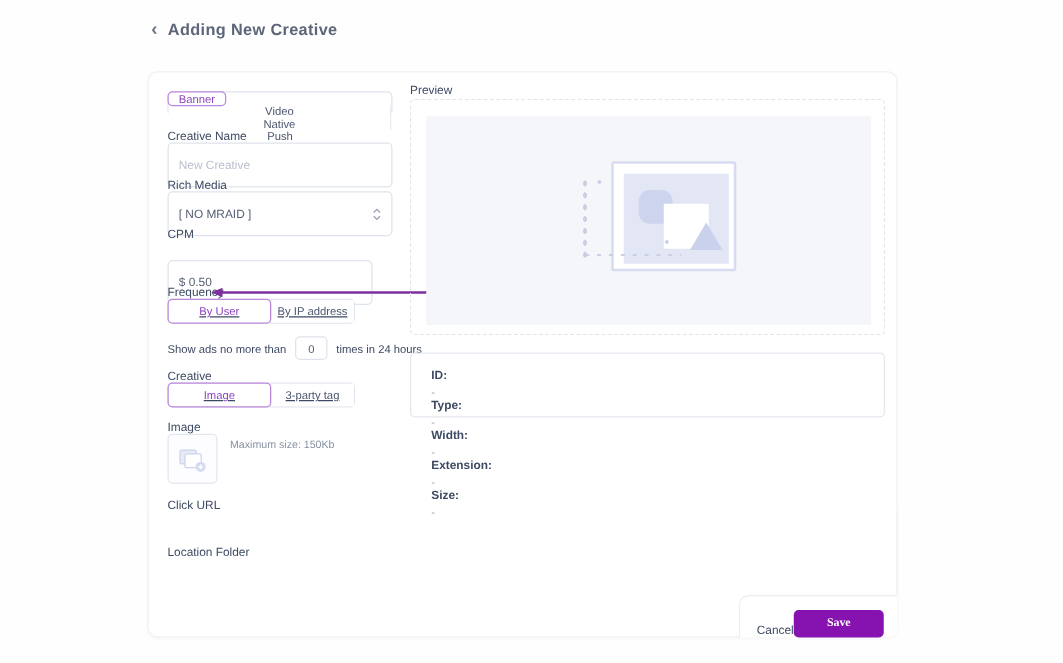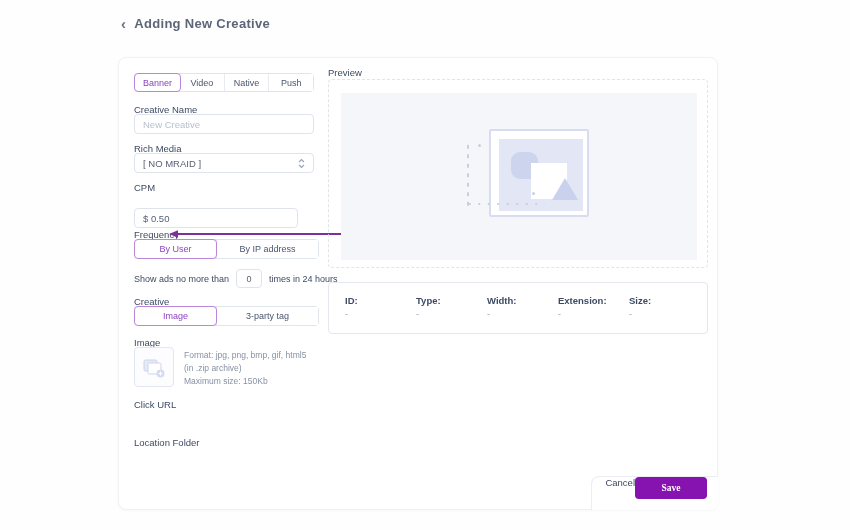--- a/index.html
+++ b/index.html
@@ -17,44 +17,44 @@
   
   .card {
     position:absolute; left:118px; top:57px; width:600px; height:453px;
     background:#fff; border:1px solid #eff1f5; border-radius:8px;
     box-shadow:0 1px 3px rgba(30,40,70,.03);
   }
   .label { position:absolute; font-size:9.5px; font-weight:400; color:#3d4a63; }
   
   .tab-group {
     position:absolute; left:15px; top:15px; width:180px; height:19px;
-    display:flex; border:1px solid #e0e4ec; border-radius:4px; background:#fff;
+    display:flex; border:1px solid #e0e4ec; border-radius:4px; background:#fff;flex-direction:column;
   }
   .tab {
     flex:1; display:flex; align-items:center; justify-content:center;
     font-size:9px; color:#4a566e; border-right:1px solid #e8ebf1; cursor:pointer; background:#fff;
   }
   .tab:last-child { border-right:none; }
   .tab.selected {
     margin:-1px; flex:none; width:47px; border:1px solid var(--tab-selected-border,#bb86dc);
     border-radius:4px; color:var(--tab-selected-text,#8d44c0); z-index:2;
   }
-  .seg-group { position:absolute; display:flex; width:185px; height:20px; border:1px solid #e0e4ec; border-radius:4px; background:#fff; }
+  .seg-group { position:absolute; display:flex; width:150px; height:20px; border:1px solid #e0e4ec; border-radius:4px; background:#fff;text-decoration:underline; }
   .seg {
     flex:1; display:flex; align-items:center; justify-content:center;
     font-size:9px; color:#4a566e; cursor:pointer; background:#fff;
   }
   .seg + .seg { border-left:1px solid #e8ebf1; }
   .seg.selected {
     margin:-1px; border:1px solid var(--tab-selected-border,#bb86dc); border-radius:4px;
     color:var(--tab-selected-text,#8d44c0); z-index:2; flex:none; width:83px;
   }
   
   .input, .select {
-    position:absolute; height:20px; border:1px solid #dfe3ec; border-radius:4px;
+    position:absolute; height:36px; border:1px solid #dfe3ec; border-radius:4px;
     background:#fff; font-family:"Liberation Sans",sans-serif; font-size:9.5px;
     color:#566074; padding:0 8px; outline:none;
   }
   .input::placeholder { color:#b9c1cf; }
   .input.url { font-size:8px; }
   .input.url::placeholder { color:#bcc4d2; }
   .select { display:flex; align-items:center; justify-content:space-between; cursor:pointer;gap:43px; }
   .spinner-icon { flex:none; }
   .cap-row { position:absolute; left:15px; top:211px; display:flex; align-items:center; font-size:9px; color:#3d4a63; }
   .cap-input {
@@ -87,30 +87,30 @@
   .dots-v { position:absolute; left:124px; top:49px; width:6px; height:68px;
     background-image:radial-gradient(#c8cfe2 1.4px, transparent 1.5px); background-size:6px 9.5px; }
   .dots-h { position:absolute; left:124px; top:108px; width:80px; height:6px;
     background-image:radial-gradient(#c8cfe2 1.4px, transparent 1.5px); background-size:9.5px 6px; }
   .dot-extra { position:absolute; width:3px; height:3px; border-radius:50%; background:#c8cfe2; }
   
   .annotation { position:absolute; left:46px; top:170px; width:195px; height:12px; pointer-events:none; }
   
   .details {
     position:absolute; left:209px; top:224px; width:380px; height:52px;
-    border:1px solid #e4e7ee; border-radius:4px; display:flex; padding:12px 0 0 16px; gap:0;
+    border:1px solid #e4e7ee; border-radius:4px; display:flex; padding:12px 0 0 16px; gap:0;flex-direction:column;
   }
   .det-col { width:71px; }
   .det-col .h { display:block; font-size:9.5px; font-weight:700; color:#3d4a63; }
   .det-col .v { display:block; margin-top:3px; font-size:9px; color:#9aa3b5; }
   
   .footer {
     position:absolute; left:472px; top:418px; width:127px; height:34px;
     background:#fff; border-top:1px solid #ecedf2; border-left:1px solid #ecedf2;
-    border-top-left-radius:8px; display:flex; align-items:flex-start; justify-content:flex-end;
+    border-top-left-radius:8px; display:flex; align-items:flex-end; justify-content:flex-end;
     padding-right:11px; border-bottom-right-radius:8px;
   }
   .cancel-btn { font-size:9.5px; color:#3d4a63; cursor:pointer; }
   .save-btn {
     width:72px; height:22px; border:none; border-radius:4px; background:var(--accent,#8612b0);
     color:#fff; font-size:9.5px; font-weight:600; font-family:Liberation Serif, serif; cursor:pointer;
   }
 </style>
 </head>
 <body>
@@ -173,21 +173,20 @@
     <div class="label" style="left:15px;top:279px;">Image</div>
     <div class="dropzone">
       <svg width="24" height="24" viewBox="0 0 24 24">
         <rect x="2" y="5" width="13" height="11" rx="1.5" fill="#e6eaf6" stroke="#ccd4ea" stroke-width="1"></rect>
         <rect x="6" y="8" width="13" height="11" rx="1.5" fill="#fff" stroke="#ccd4ea" stroke-width="1"></rect>
         <circle cx="18.5" cy="18.5" r="4" fill="#d4dbf0"></circle>
         <path d="M18.5 16.6 V20.4 M16.6 18.5 H20.4" stroke="#fff" stroke-width="1.2"></path>
       </svg>
     </div>
     <div class="upload-hint">
-      <div>Format: jpg, png, bmp, gif, html5 (in .zip archive)</div>
       <div>Maximum size: 150Kb</div>
     </div>
 
     <div class="label" style="left:15px;top:341px;">Click URL</div>
 
     <div class="label" style="left:15px;top:379px;">Location Folder</div>
 
     <div class="label preview-label">Preview</div>
     <div class="preview-box">
       <div class="preview-inner">

